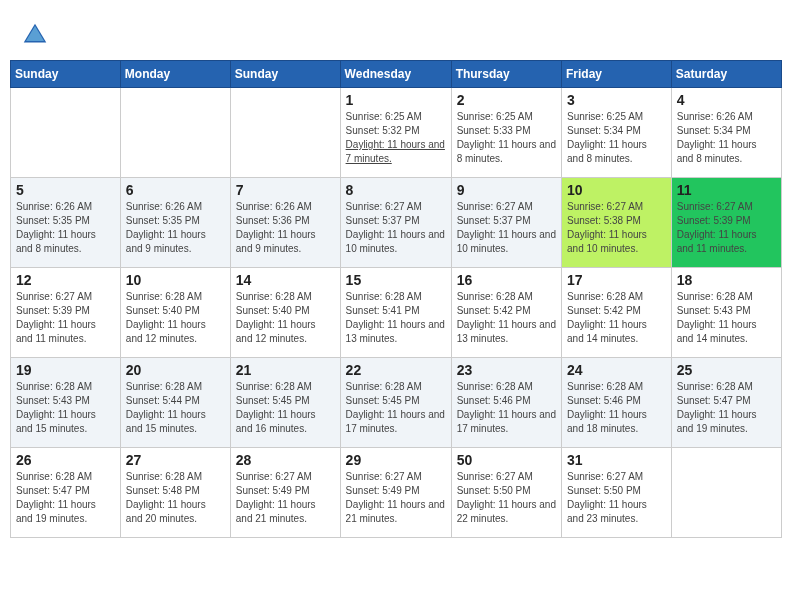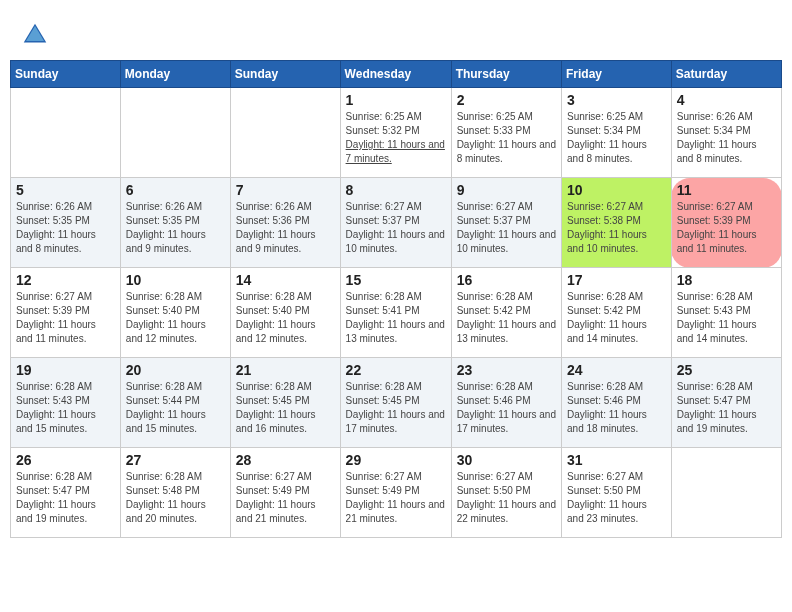--- a/index.html
+++ b/index.html
@@ -164,21 +164,21 @@
           <div class="day-info">Sunrise: 6:27 AM<br>Sunset: 5:37 PM<br><span style="font-weight: normal;">Daylight:  11 hours and 10 minutes.</span></div>
         </td>
         <td style="background: rgb(240, 244, 248);">
           <div class="day-number">9</div>
           <div class="day-info">Sunrise: 6:27 AM<br>Sunset: 5:37 PM<br><span style="font-weight: normal;">Daylight:  11 hours and 10 minutes.</span></div>
         </td>
         <td style="background: #bef264;">
           <div class="day-number">10</div>
           <div class="day-info">Sunrise: 6:27 AM<br>Sunset: 5:38 PM<br><span style="font-weight: normal;">Daylight:  11 hours and 10 minutes.</span></div>
         </td>
-        <td style="background: #fca5a5; border-radius: 19px;">
+        <td style="background: #22c55e;">
           <div class="day-number">11</div>
           <div class="day-info">Sunrise: 6:27 AM<br>Sunset: 5:39 PM<br><span style="font-weight: normal;">Daylight:  11 hours and 11 minutes.</span></div>
         </td>
       </tr>
       <tr>
         <td>
           <div class="day-number">12</div>
           <div class="day-info">Sunrise: 6:27 AM<br>Sunset: 5:39 PM<br><span style="font-weight: normal;">Daylight:  11 hours and 11 minutes.</span></div>
         </td>
         <td>
@@ -247,21 +247,21 @@
         </td>
         <td>
           <div class="day-number">28</div>
           <div class="day-info">Sunrise: 6:27 AM<br>Sunset: 5:49 PM<br><span style="font-weight: normal;">Daylight:  11 hours and 21 minutes.</span></div>
         </td>
         <td>
           <div class="day-number">29</div>
           <div class="day-info">Sunrise: 6:27 AM<br>Sunset: 5:49 PM<br><span style="font-weight: normal;">Daylight:  11 hours and 21 minutes.</span></div>
         </td>
         <td>
-          <div class="day-number">30</div>
+          <div class="day-number">50</div>
           <div class="day-info">Sunrise: 6:27 AM<br>Sunset: 5:50 PM<br><span style="font-weight: normal;">Daylight:  11 hours and 22 minutes.</span></div>
         </td>
         <td>
           <div class="day-number">31</div>
           <div class="day-info">Sunrise: 6:27 AM<br>Sunset: 5:50 PM<br><span style="font-weight: normal;">Daylight:  11 hours and 23 minutes.</span></div>
         </td>
         <td class="empty-cell"></td>
       </tr>
     </tbody>
 </table>

